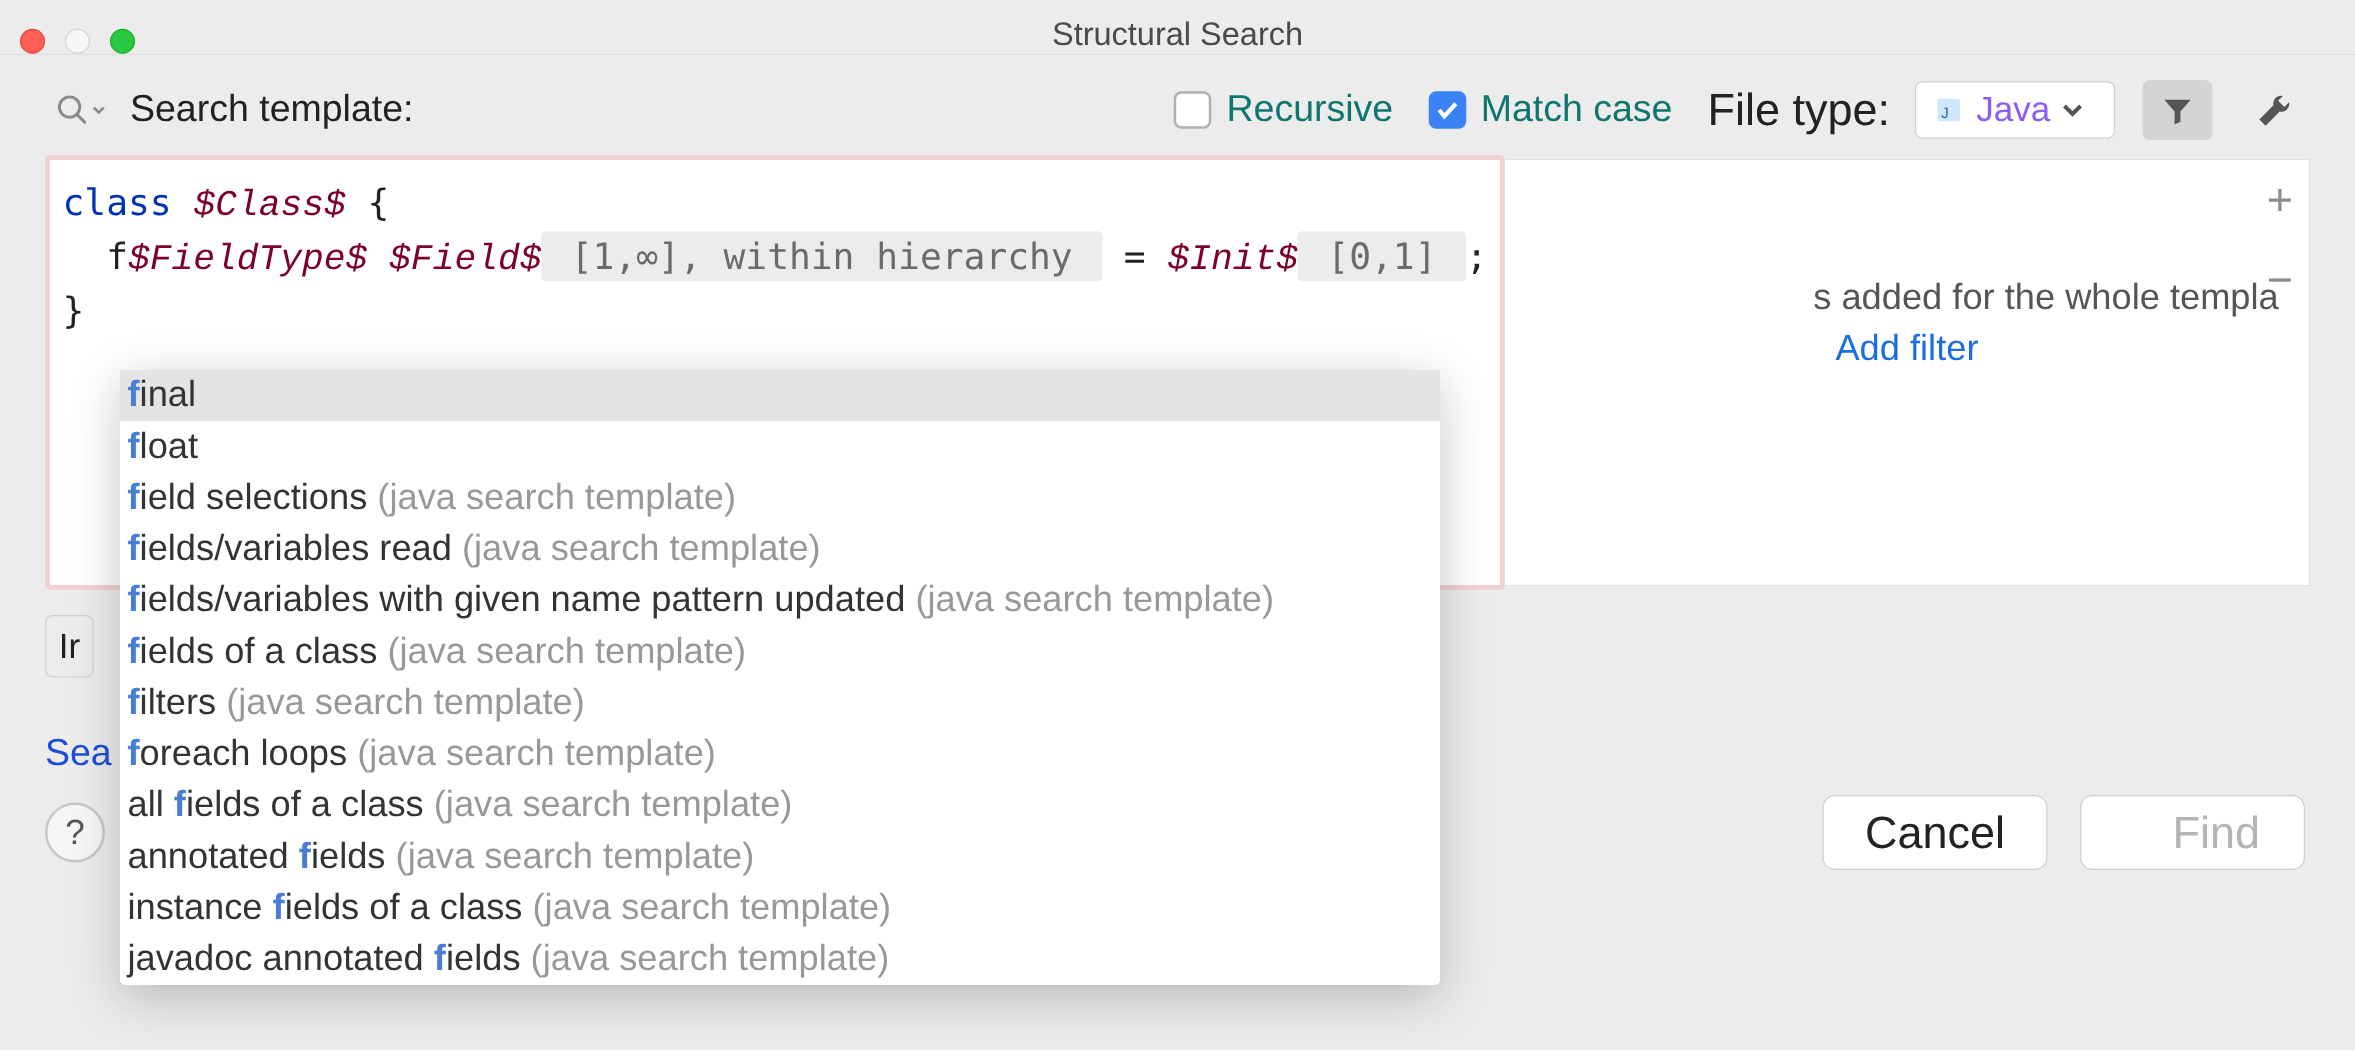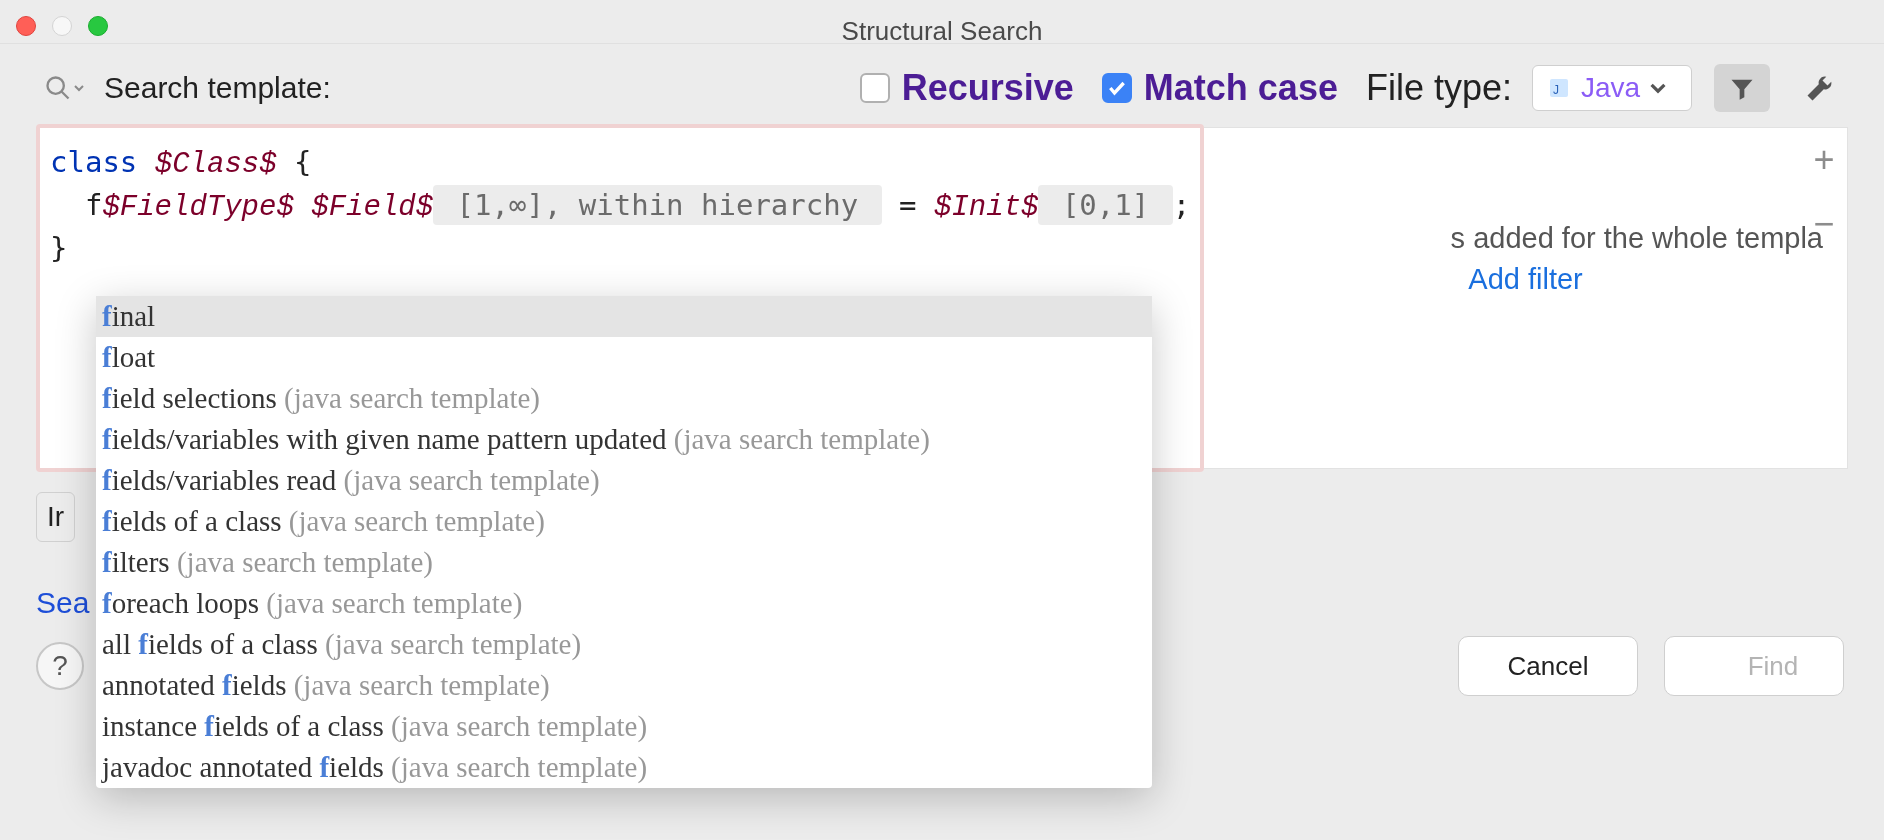--- a/index.html
+++ b/index.html
@@ -1,63 +1,63 @@
 <!DOCTYPE html>
 <html><head>
 <meta charset="utf-8">
 <style>
   * { box-sizing: border-box; margin: 0; padding: 0; }
   html, body { width: 1884px; height: 840px; font-family: "Helvetica Neue", Arial, sans-serif; background: #ececec; overflow: hidden; }
-  .titlebar { height: 44px; background: #ececec; display: flex; align-items: flex-start; padding: 16px 16px; border-bottom: 1px solid #e0e0e0; }
+  .titlebar { height: 44px; background: #ececec; display: flex; align-items: flex-end; padding: 0 16px; border-bottom: 1px solid #e0e0e0; }
   .traffic-lights { display: flex; gap: 16px; }
   .tl { width: 20px; height: 20px; border-radius: 50%; }
   .tl.red { background: #ff5f57; border: 1px solid #e0443e; }
   .tl.yellow { background: #f7f7f7; border: 1px solid #d4d4d4; }
   .tl.green { background: #28c840; border: 1px solid #1aad2f; }
   .titlebar-title { position: absolute; left: 50%; transform: translateX(-50%); font-size: 26px; color: #4a4a4a; }
   .toolbar { display: flex; align-items: center; padding: 20px 36px 12px 44px; gap: 10px; }
   .search-icon-wrap { display: flex; align-items: center; gap: 2px; margin-right: 10px; }
   .toolbar-label { font-size: 30px; color: #222; }
   .spacer { flex: 1; }
   .cb-wrap { display: flex; align-items: center; gap: 12px; margin-right: 18px; }
   .cb { width: 30px; height: 30px; border: 2px solid #b0b0b0; border-radius: 6px; background: #fff; display: inline-flex; align-items: center; justify-content: center; }
   .cb.checked { background: #3b82f6; border-color: #3b82f6; }
   .cb.checked svg { display: block; }
   .cb svg { display: none; }
-  .cb-label { font-size: 36px; color: #4c1d95; font-weight: bold; }
+  .cb-label { font-size: 30px; color: #0f766e; }
   .file-type-label { font-size: 36px; color: #222; margin-right: 10px; }
   .ft-select { display: flex; align-items: center; gap: 10px; background: #fff; border: 1px solid #cfcfcf; border-radius: 6px; padding: 6px 14px; min-width: 160px; }
   .ft-select .java-icon { width: 24px; height: 24px; }
   .ft-select .label { font-size: 28px; color: #8b5cf6; }
   .tool-btn { width: 56px; height: 48px; display: inline-flex; align-items: center; justify-content: center; border-radius: 6px; margin-left: 12px; }
   .tool-btn.active { background: #d4d4d4; }
   .main-area { display: flex; padding: 0 36px; gap: 0; position: relative; }
   .editor-wrap { flex: 0 0 1022px; position: relative; }
   .editor { width: 100%; height: 348px; background: #fff; border: 4px solid #f0d2d2; border-radius: 4px; font-family: Menlo, Consolas, monospace; font-size: 29px; line-height: 40px; padding: 14px 10px; color: #222; }
   .code-line { white-space: pre; }
   .kw { color: #0033b3; font-weight: 500; }
   .var { color: #7c002a; font-style: italic; font-family: Liberation Mono, monospace; }
   .badge { background: #ececec; color: #6b6b6b; padding: 0 6px; border-radius: 4px; display: inline-block; }
   .rhs-panel { flex: 1; background: #fff; border: 1px solid #e2e2e2; border-left: none; height: 342px; margin-top: 3px; position: relative; padding: 12px 16px; overflow: hidden; }
   .rhs-gutter { position: absolute; right: 40px; top: 140px; display: flex; flex-direction: column; gap: 24px; }
   .gutter-btn { width: 40px; height: 40px; font-size: 36px; color: #8c8c8c; display: flex; align-items: center; justify-content: center; cursor: pointer; }
   .hint-text { font-size: 29px; color: #555; margin-top: 82px; text-align: right; padding-right: 8px; white-space: nowrap; overflow: hidden; }
   .add-filter-link { display: block; font-size: 29px; color: #1a6fde; text-align: center; margin-top: 8px; }
   .popup { position: absolute; left: 96px; top: 296px; width: 1056px; background: #fff; box-shadow: 0 10px 40px rgba(0,0,0,0.22); border-radius: 4px; z-index: 50; }
-  .popup-item { padding: 4px 12px 4px 6px; font-family: Liberation Serif, serif; font-size: 29px; color: #333; white-space: nowrap; }
+  .popup-item { padding: 4px 12px 4px 6px; font-family: Liberation Sans, sans-serif; font-size: 29px; color: #333; white-space: nowrap; }
   .popup-item.selected { background: #e4e4e4; }
   .pi-match { color: #4a7ed6; font-weight: 600; }
   .pi-rest {}
   .pi-hint { color: #989898; }
   .below-editor { position: absolute; left: 36px; top: 492px; display: flex; align-items: center; border-radius: 14px; }
   .ir-btn { background: #ececec; border: 1px solid #d0d0d0; border-radius: 6px; padding: 8px 10px; font-size: 28px; color: #222; }
   .sea-label { position: absolute; left: 36px; top: 586px; font-size: 30px; color: #1d4ed8; }
   .help-btn { position: absolute; left: 36px; top: 642px; width: 48px; height: 48px; border-radius: 50%; background: #f6f6f6; border: 2px solid #c7c7c7; display: flex; align-items: center; justify-content: center; font-size: 28px; color: #555; }
   .dialog-buttons { position: absolute; right: 40px; top: 636px; display: flex; gap: 26px; }
-  .btn { min-width: 180px; height: 60px; border-radius: 10px; background: #fff; border: 1px solid #cfcfcf; font-size: 26px; color: #222; display: inline-flex; align-items: center; justify-content: center; }
+  .btn { min-width: 180px; height: 60px; border-radius: 10px; background: #fff; border: 1px solid #cfcfcf; font-size: 36px; color: #222; display: inline-flex; align-items: center; justify-content: center; }
   .btn.disabled { color: #b4b4b4; padding-left: 38px; }
 </style>
 </head>
 <body>
 
 <div class="titlebar">
   <div class="traffic-lights">
     <div class="tl red"></div>
     <div class="tl yellow"></div>
     <div class="tl green"></div>
@@ -135,22 +135,22 @@
 
 <div class="rhs-gutter">
   <div class="gutter-btn">+</div>
   <div class="gutter-btn">−</div>
 </div>
 
 <div class="popup" id="popup">
     <div class="popup-item selected"><span class="pi-match">f</span><span class="pi-rest">inal</span></div>
     <div class="popup-item"><span class="pi-match">f</span><span class="pi-rest">loat</span></div>
     <div class="popup-item"><span class="pi-match">f</span><span class="pi-rest">ield selections</span><span class="pi-hint"> (java search template)</span></div>
+    <div class="popup-item"><span class="pi-match">f</span><span class="pi-rest">ields/variables read</span><span class="pi-hint"> (java search template)</span></div>
     <div class="popup-item"><span class="pi-match">f</span><span class="pi-rest">ields/variables with given name pattern updated</span><span class="pi-hint"> (java search template)</span></div>
-    <div class="popup-item"><span class="pi-match">f</span><span class="pi-rest">ields/variables read</span><span class="pi-hint"> (java search template)</span></div>
     <div class="popup-item"><span class="pi-match">f</span><span class="pi-rest">ields of a class</span><span class="pi-hint"> (java search template)</span></div>
     <div class="popup-item"><span class="pi-match">f</span><span class="pi-rest">ilters</span><span class="pi-hint"> (java search template)</span></div>
     <div class="popup-item"><span class="pi-match">f</span><span class="pi-rest">oreach loops</span><span class="pi-hint"> (java search template)</span></div>
     <div class="popup-item"><span class="pi-rest">all </span><span class="pi-match">f</span><span class="pi-rest">ields of a class</span><span class="pi-hint"> (java search template)</span></div>
     <div class="popup-item"><span class="pi-rest">annotated </span><span class="pi-match">f</span><span class="pi-rest">ields</span><span class="pi-hint"> (java search template)</span></div>
     <div class="popup-item"><span class="pi-rest">instance </span><span class="pi-match">f</span><span class="pi-rest">ields of a class</span><span class="pi-hint"> (java search template)</span></div>
     <div class="popup-item"><span class="pi-rest">javadoc annotated </span><span class="pi-match">f</span><span class="pi-rest">ields</span><span class="pi-hint"> (java search template)</span></div>
   </div>
 
 <div class="below-editor">

